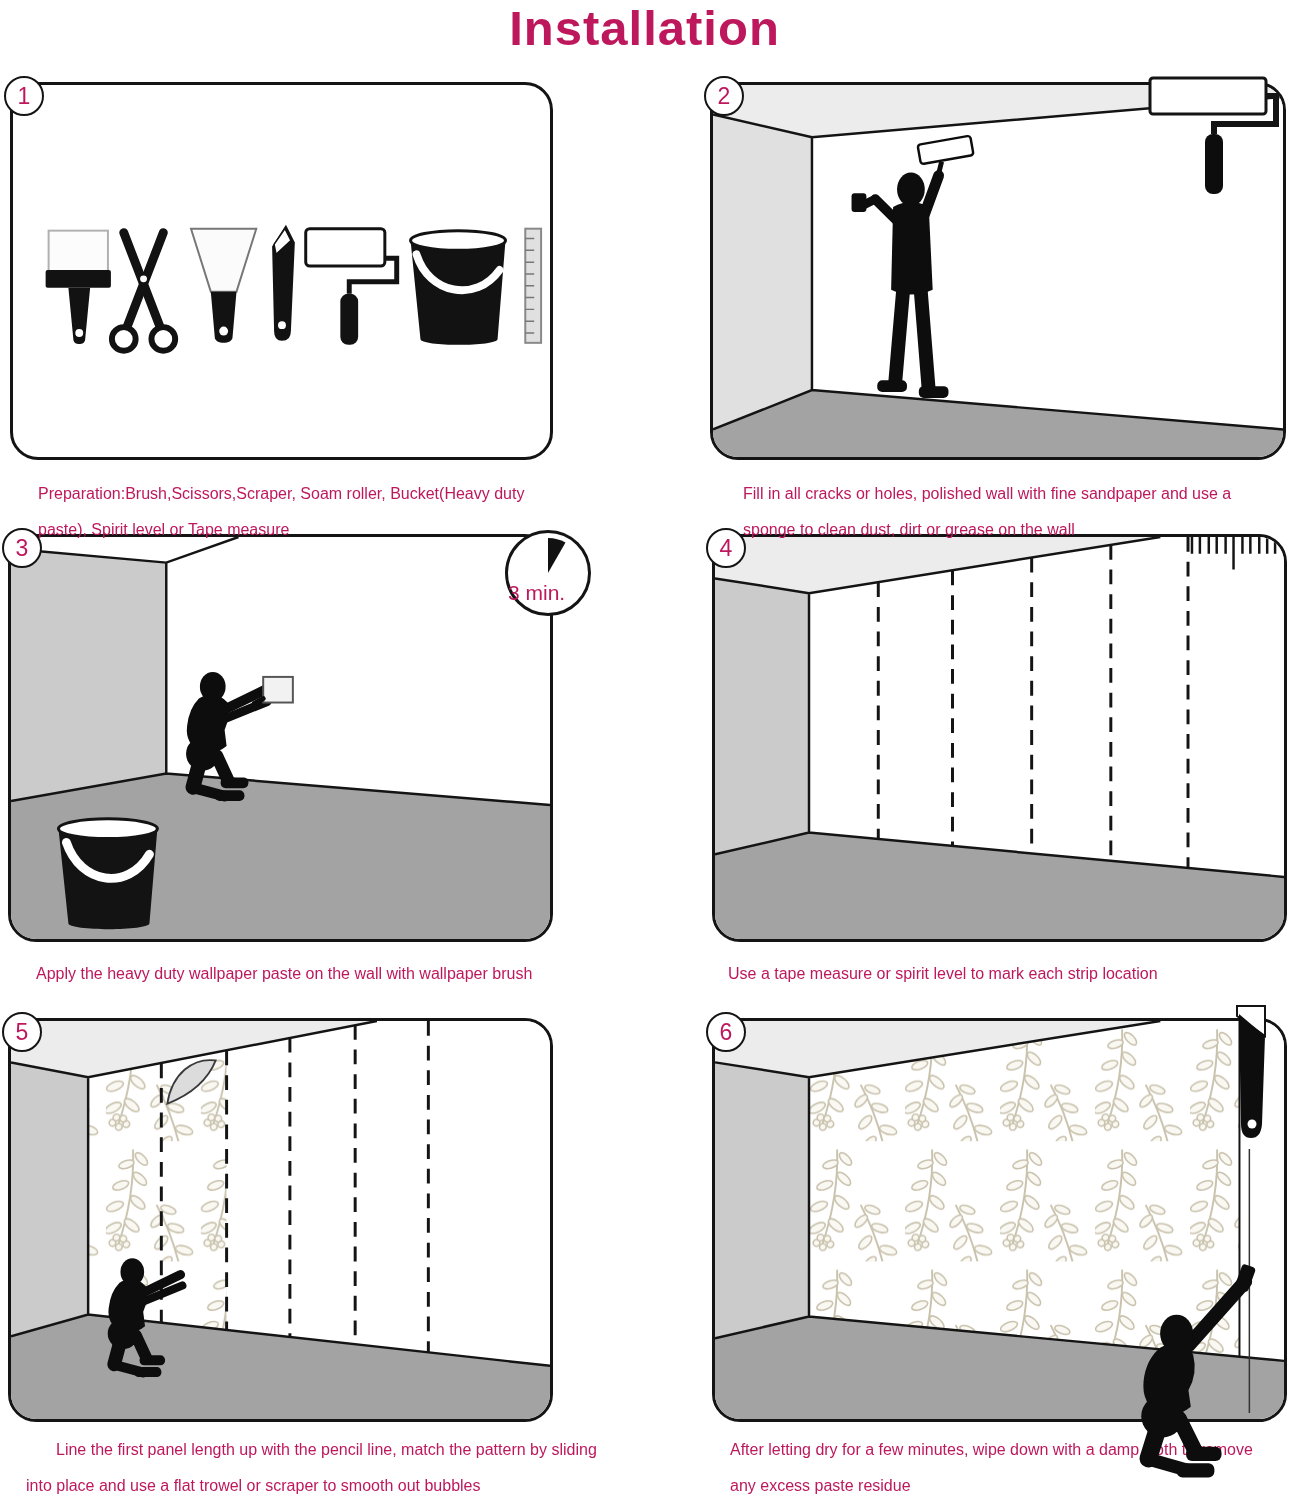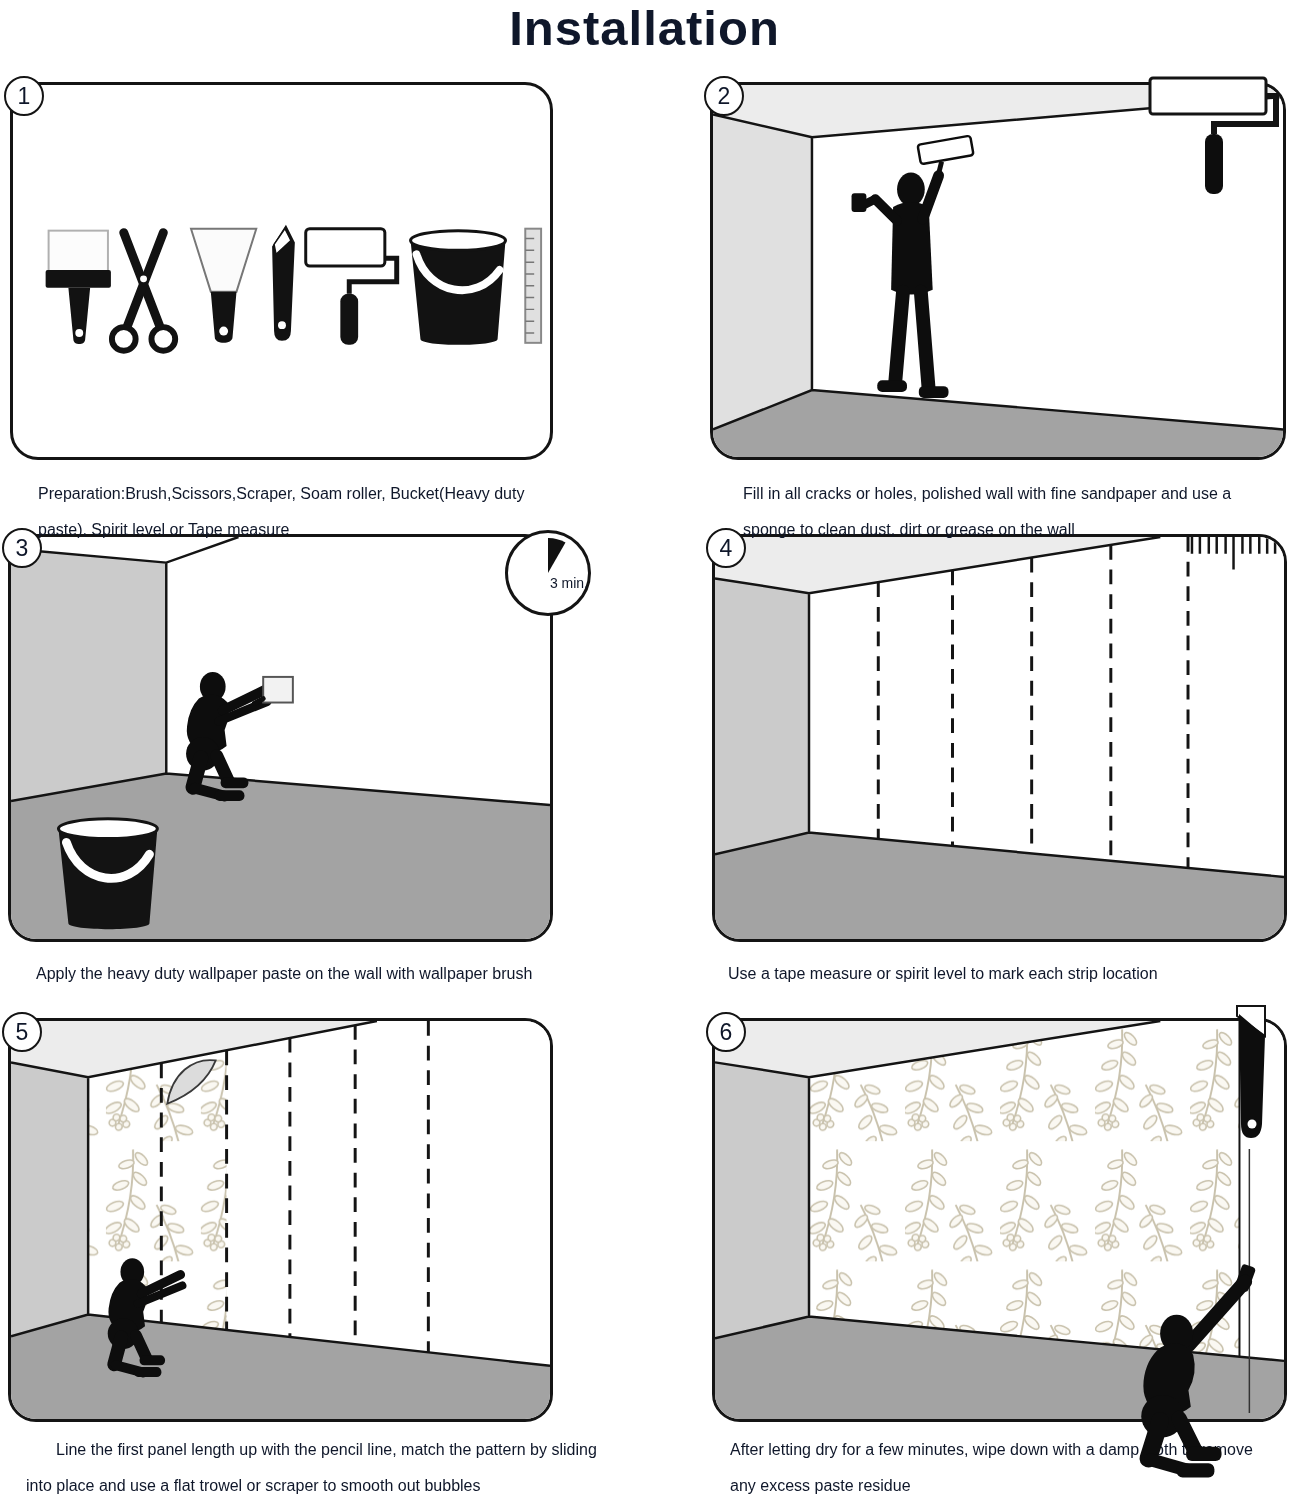--- a/index.html
+++ b/index.html
@@ -1,32 +1,32 @@
 <!DOCTYPE html>
 <html><head>
 <meta charset="utf-8">
 <style>
   html,body{margin:0;padding:0;background:#fff;}
   .page{position:relative;width:1289px;height:1500px;background:#fff;overflow:hidden;
-        font-family:"Liberation Sans",sans-serif;color:#0f172a;}
+        font-family:"Liberation Sans",sans-serif;color:#be185d;}
   .title{position:absolute;top:0;left:0;width:100%;text-align:center;
          font-size:49px;font-weight:700;letter-spacing:1px;}
   .cell{position:absolute;}
   .panel{position:absolute;inset:0;background:#fff;border:3px solid #141414;
          border-radius:28px;overflow:hidden;}
   .scene{position:absolute;inset:0;width:100%;height:100%;display:block;}
   .badge{position:absolute;left:-6px;top:-6px;width:36px;height:36px;border:2.5px solid #141414;
          border-radius:50%;background:#fff;z-index:6;display:flex;align-items:center;justify-content:center;
          font-size:23px;font-weight:400;}
   .overlay{position:absolute;z-index:5;overflow:visible;}
   .caption{position:absolute;font-size:16px;line-height:36px;}
   .timer{position:absolute;right:-38px;top:-4px;width:80px;height:80px;border:3px solid #141414;
          border-radius:50%;background:#fff;z-index:6;}
   .timer svg{position:absolute;inset:0;}
-  .timer span{position:absolute;top:42px;left:0;width:100%;text-align:right;font-size:14px;}
+  .timer span{position:absolute;top:48px;left:0;width:100%;text-align:left;font-size:21px;}
 </style>
 </head>
 <body>
 
 <svg width="0" height="0" style="position:absolute" aria-hidden="true">
   <defs>
     <g id="sprig" fill="#faf8f2" stroke="#c9c2ad" stroke-width="1.6">
       <path d="M16,104 C20,78 22,44 14,6" fill="none" stroke-width="2"></path>
       <ellipse cx="8" cy="88" rx="9" ry="4.2" transform="rotate(-38 8 88)"></ellipse>
       <ellipse cx="26" cy="82" rx="9" ry="4.2" transform="rotate(30 26 82)"></ellipse>

